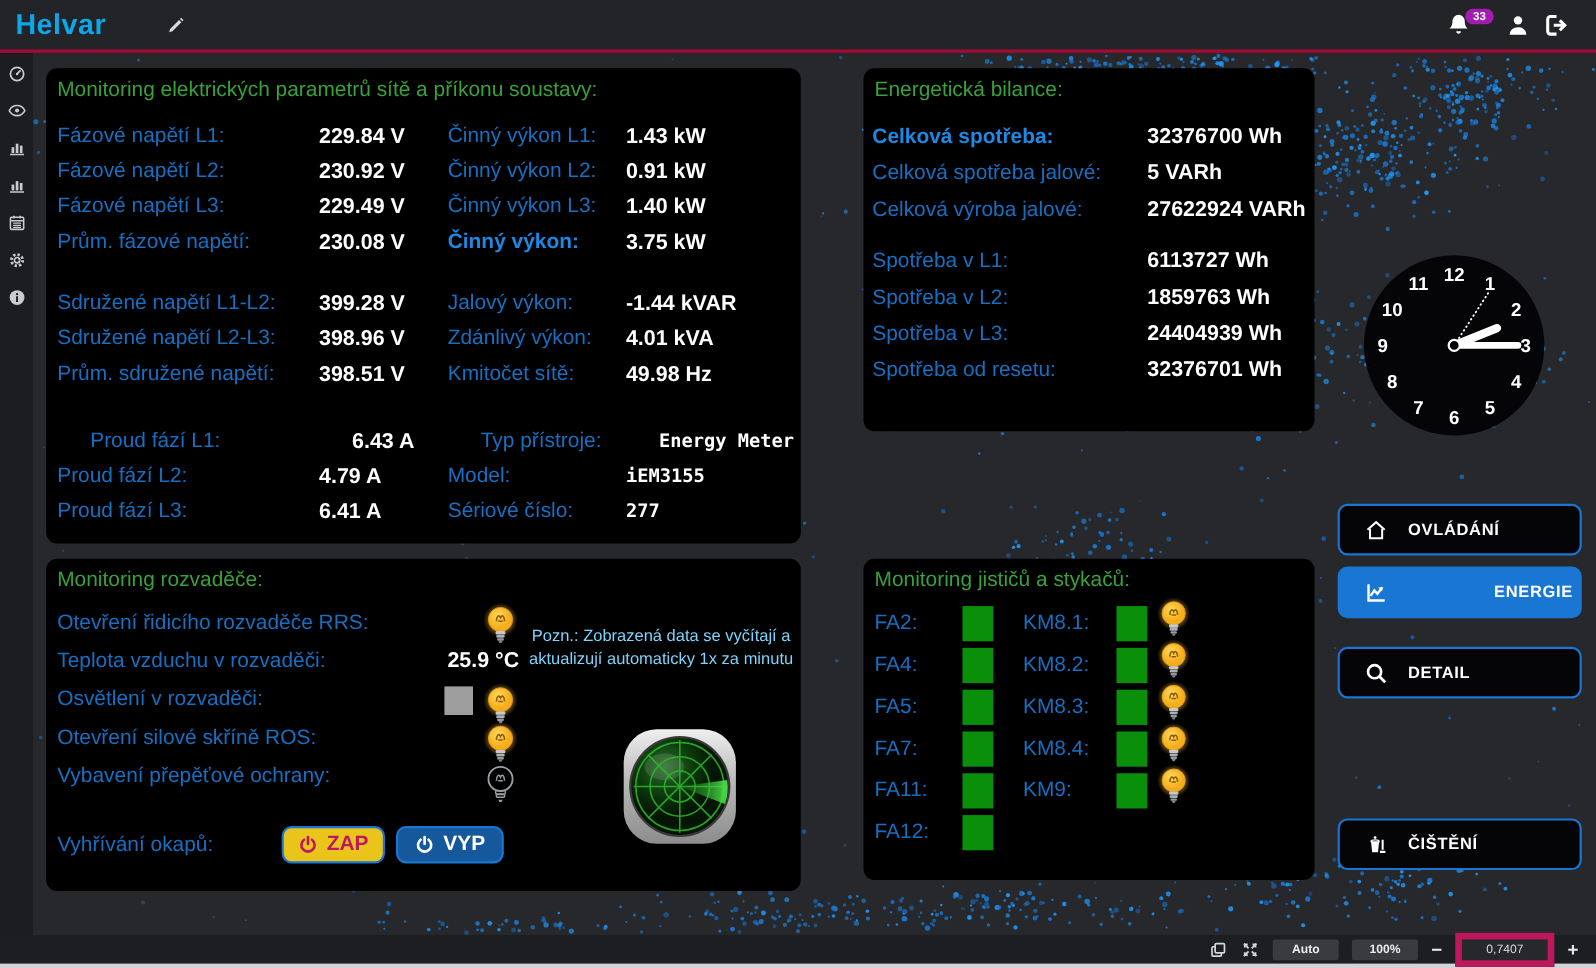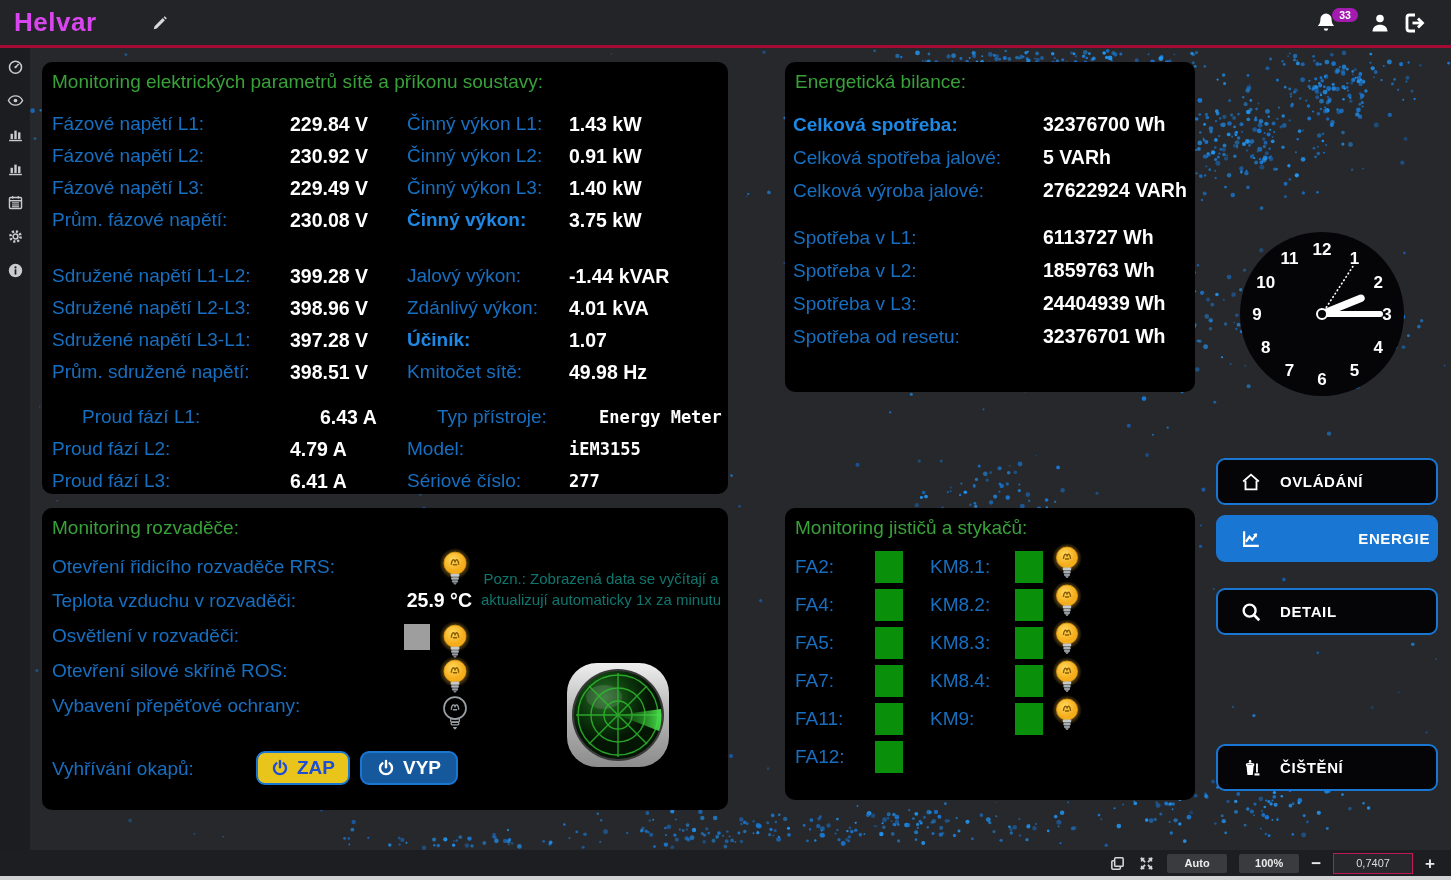--- a/index.html
+++ b/index.html
@@ -3,21 +3,21 @@
 <meta charset="utf-8">
 <style>
   html,body{margin:0;padding:0;background:#191a1d;}
   .stage{position:relative;width:1451px;height:880px;overflow:hidden;
          background:#26282c;font-family:"Liberation Sans",sans-serif;
          -webkit-font-smoothing:antialiased;}
   
   #dots{position:absolute;left:0;top:0;z-index:0;}
   
   .header{position:absolute;left:0;top:0;width:1451px;height:45px;background:#232428;z-index:6;}
-  .brand{position:absolute;left:14px;top:7px;color:#d946ef;font-size:26px;font-weight:bold;letter-spacing:.5px;}
+  .brand{position:absolute;left:14px;top:7px;color:#0ea5e9;font-size:26px;font-weight:bold;letter-spacing:.5px;}
   .pencil{position:absolute;left:150px;top:13px;width:20px;height:20px;color:#d8d9db;cursor:pointer;}
   .hicon{position:absolute;top:11px;width:24px;height:24px;color:#fff;cursor:pointer;}
   .bell{left:1314px;}
   .user{left:1368px;}
   .logout{left:1402px;}
   .badge{position:absolute;left:1332px;top:8px;min-width:16px;padding:1px 5px;background:#a21caf;
          color:#fff;font-size:10.5px;font-weight:bold;border-radius:9px;text-align:center;z-index:7;}
   .redline{position:absolute;left:0;top:45px;width:1451px;height:3px;background:#a30b33;z-index:6;}
   
   .sidebar{position:absolute;left:0;top:48px;width:30px;height:802px;background:#1c1d20;z-index:5;
@@ -32,41 +32,41 @@
   .mono{font-family:"DejaVu Sans Mono",monospace;font-size:17px;}
   
   #p-electrical{left:42px;top:62px;width:686px;height:432px;}
   .erows{margin-top:11px;}
   .erow{display:flex;align-items:center;height:32px;padding-left:10px;}
   .erow .c1{width:238px;}
   .erow .c2{width:117px;}
   .erow .c3{width:162px;}
   .erow .c4{flex:1;}
   .gap-a{margin-top:24px;}
-  .gap-b{margin-top:13px;padding-left:40px;}
+  .gap-b{margin-top:29px;padding-left:40px;}
   
   #p-energy{left:785px;top:62px;width:410px;height:330px;}
   .nrows{margin-top:11px;}
   .nrow{display:flex;align-items:center;height:33px;padding-left:8px;}
   .nrow .nl{width:250px;}
   .nrow .nv{flex:1;}
   .gap-n{margin-top:14px;}
   
   #p-cabinet{left:42px;top:508px;width:686px;height:302px;}
   .cab-label{position:absolute;left:10px;}
   .graysq{position:absolute;left:362px;top:116px;width:26px;height:26px;background:#9e9e9e;}
   .cab-bulb{position:absolute;left:394px;width:38px;height:46px;}
   .temp-val{position:absolute;left:340px;top:81px;width:90px;text-align:right;}
-  .note{position:absolute;left:438px;top:60px;width:242px;text-align:center;color:#0f766e;
+  .note{position:absolute;left:438px;top:60px;width:242px;text-align:center;color:#7dd3fc;
         font-size:15px;line-height:21px;}
   .radar{position:absolute;left:524px;top:153px;width:104px;height:108px;}
   .pwr-btn{position:absolute;height:34px;border-radius:9px;border:2px solid #1976d2;cursor:pointer;
            display:flex;align-items:center;justify-content:center;gap:8px;font-size:19px;font-weight:bold;
            font-family:"Liberation Sans",sans-serif;}
-  .zap{left:214px;top:243px;width:94px;background:#e9c51c;color:#1d4ed8;}
+  .zap{left:214px;top:243px;width:94px;background:#e9c51c;color:#be185d;}
   .vyp{left:318px;top:243px;width:98px;background:#15599c;color:#fff;}
   .pwr-ic{width:18px;height:18px;}
   
   #p-breakers{left:785px;top:508px;width:410px;height:292px;}
   .krows{margin-top:5px;}
   .krow{display:flex;align-items:center;height:38px;padding-left:10px;}
   .krow .fa{width:80px;}
   .krow .km{width:85px;margin-left:27px;}
   .sq{width:28px;height:32px;background:#0a8f0a;display:inline-block;}
   .kbulb{width:36px;height:44px;margin-left:6px;margin-top:-4px;}
@@ -80,21 +80,21 @@
   .navbtn .nicon{width:22px;height:22px;margin-left:16px;color:#fff;}
   .navbtn .nlabel{margin-left:18px;font-size:15px;font-weight:bold;letter-spacing:.6px;}
   
   .botbar{position:absolute;left:0;top:850px;width:1451px;height:26px;background:#1d1e22;z-index:6;}
   .botstrip{position:absolute;left:0;top:876px;width:1451px;height:4px;background:#d2d3d5;z-index:6;}
   .controls{position:absolute;right:16px;top:852px;height:22px;display:flex;align-items:center;gap:12px;z-index:7;}
   .cicon{width:17px;height:17px;color:#d5d6d8;cursor:pointer;}
   .cbtn{min-width:60px;height:19px;background:#3a3b3f;color:#ececec;font-size:11px;font-weight:bold;
         display:flex;align-items:center;justify-content:center;border-radius:2px;cursor:pointer;}
   .sign{color:#e8e8e8;font-size:17px;font-weight:bold;cursor:pointer;line-height:19px;}
-  .scalefield{width:78px;height:19px;background:#27282c;border:1px solid #be185d;color:#dddddd;
+  .scalefield{width:78px;height:19px;background:#27282c;border:6px solid #be185d;color:#dddddd;
               font-size:11px;display:flex;align-items:center;justify-content:center;cursor:pointer;}
 </style>
 </head>
 <body>
 
 <div class="stage">
   <svg id="dots" width="1451" height="880">
       <circle cx="857.5" cy="464.8" r="2.08" fill="#1565c0" opacity="0.68"></circle>
       <circle cx="1009.7" cy="465.9" r="1.01" fill="#1e88e5" opacity="0.33"></circle>
       <circle cx="438.3" cy="845.6" r="1.79" fill="#1e88e5" opacity="0.67"></circle>
@@ -2050,26 +2050,20 @@
           <span class="label c3">Jalový výkon:</span>
           <span class="value c4">-1.44 kVAR</span>
       </div>
       <div class="erow">
         <span class="label c1">Sdružené napětí L2-L3:</span>
           <span class="value c2">398.96 V</span>
           <span class="label c3">Zdánlivý výkon:</span>
           <span class="value c4">4.01 kVA</span>
       </div>
       <div class="erow">
-        <span class="label c1">Sdružené napětí L3-L1:</span>
-          <span class="value c2">397.28 V</span>
-          <span class="label c3 bold-blue">Účiník:</span>
-          <span class="value c4">1.07</span>
-      </div>
-      <div class="erow">
         <span class="label c1">Prům. sdružené napětí:</span>
           <span class="value c2">398.51 V</span>
           <span class="label c3">Kmitočet sítě:</span>
           <span class="value c4">49.98 Hz</span>
       </div>
       <div class="erow gap-b">
         <span class="label c1">Proud fází L1:</span>
           <span class="value c2">6.43 A</span>
           <span class="label c3">Typ přístroje:</span>
           <span class="value c4 mono">Energy Meter</span>

